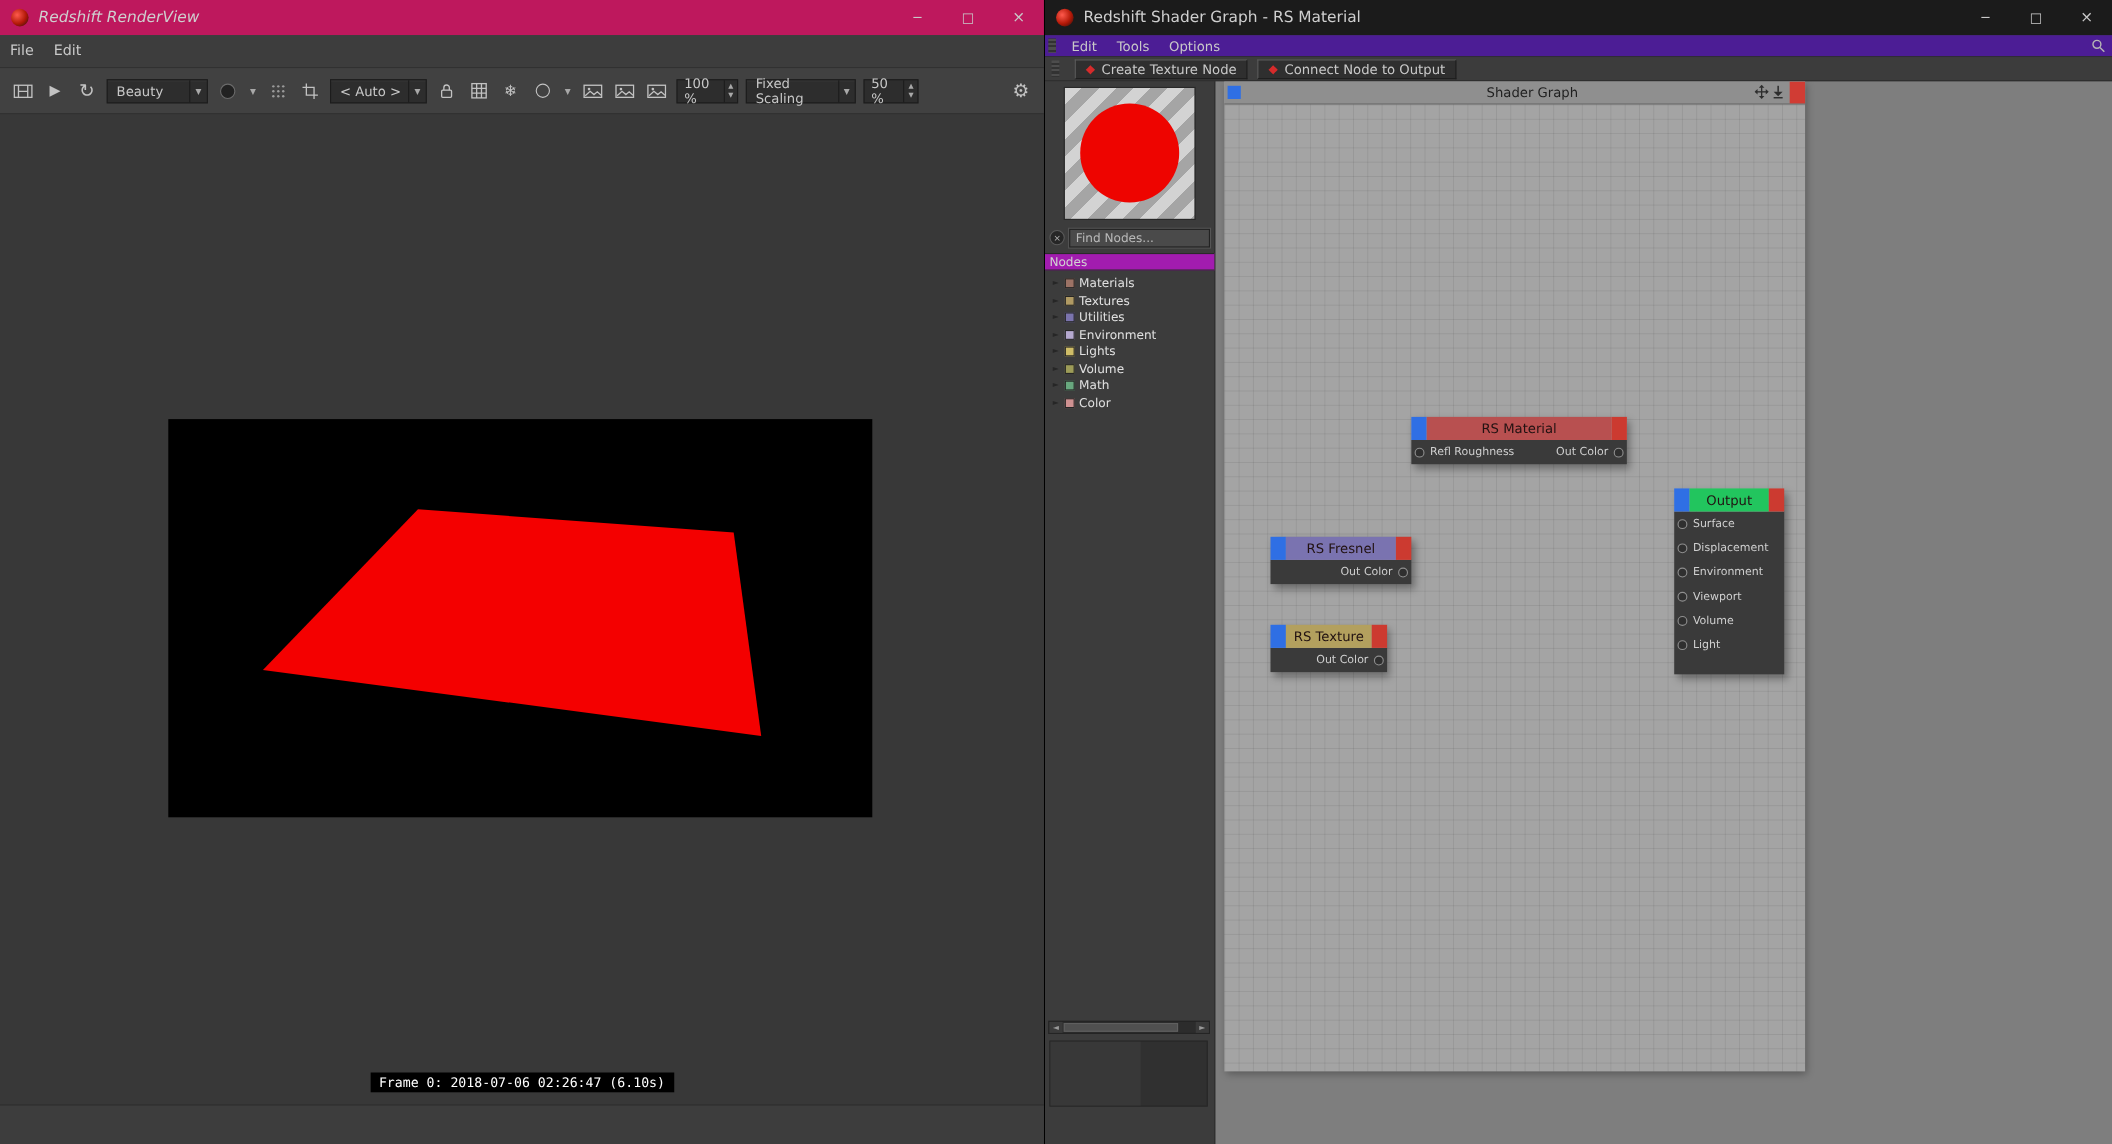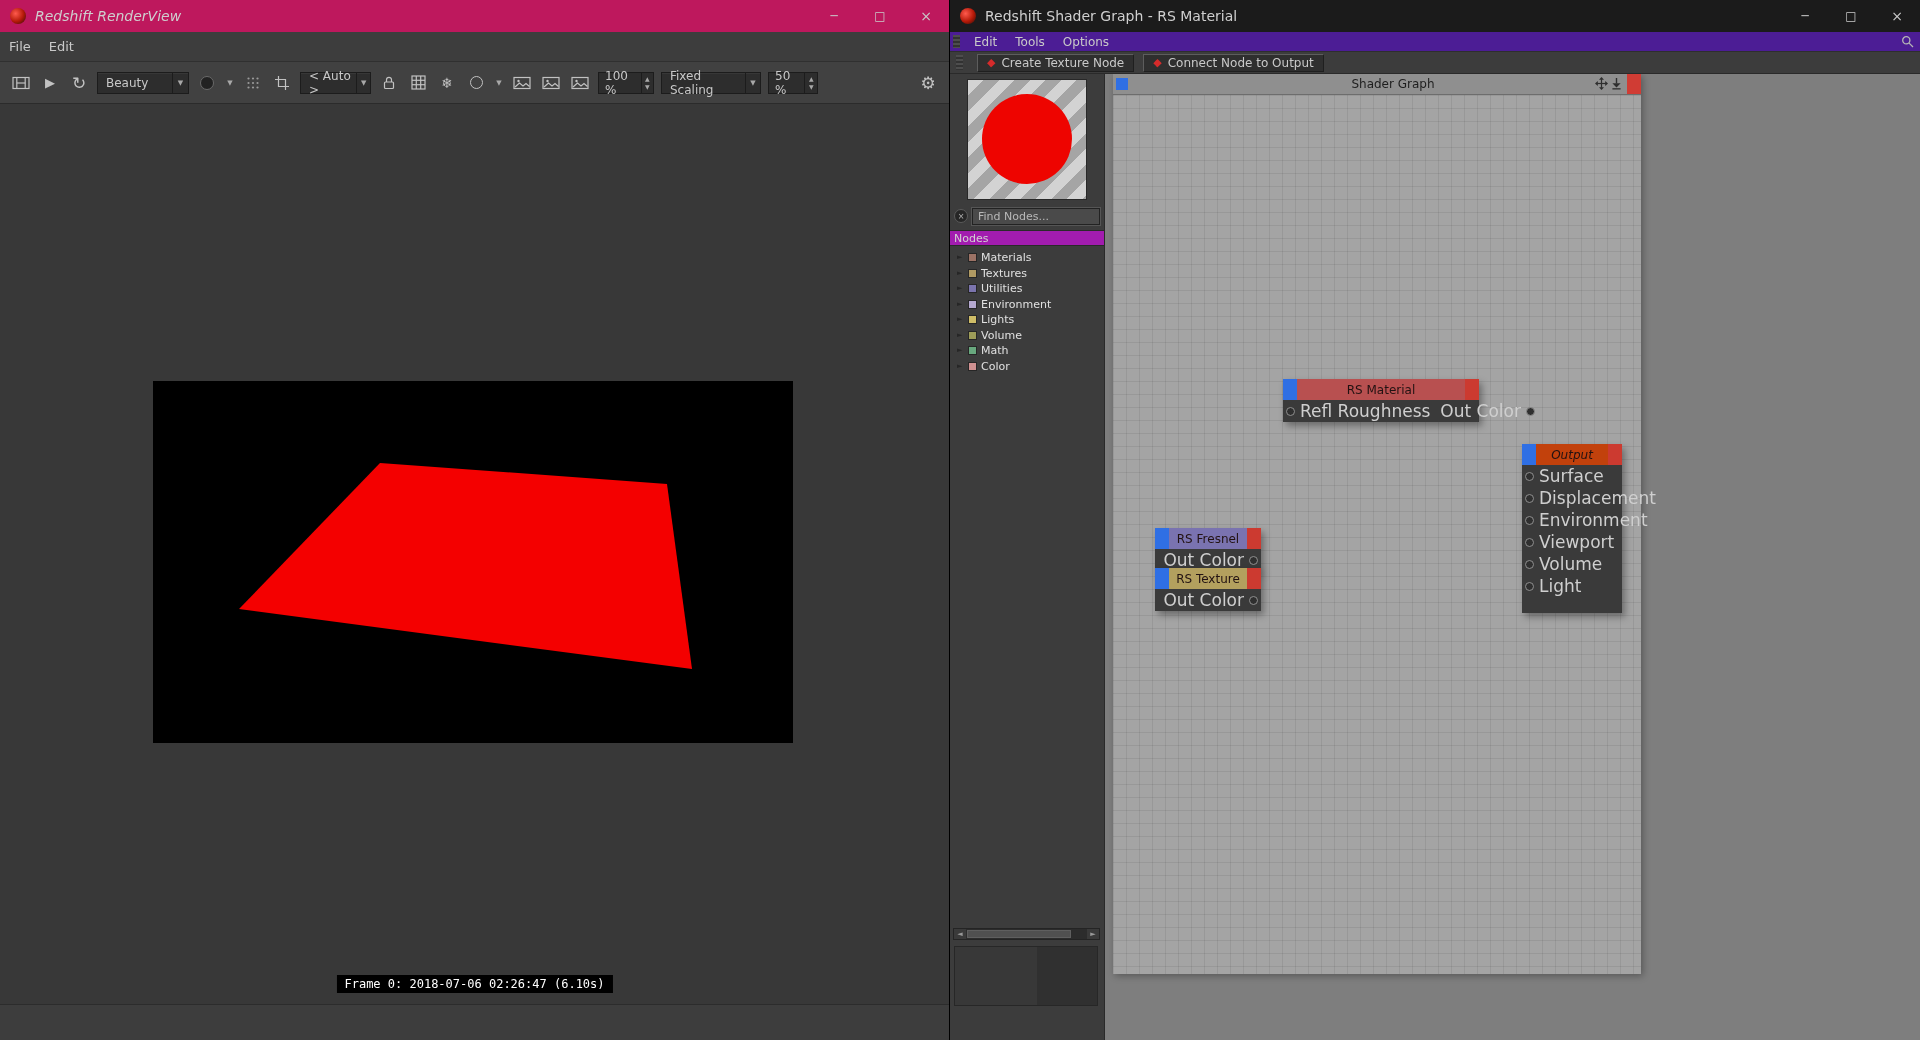--- a/index.html
+++ b/index.html
@@ -125,21 +125,21 @@
       linear-gradient(90deg, rgba(0,0,0,0.075) 1px, transparent 1px);
     background-size:13px 13px; }
   .node { position:absolute; box-shadow:3px 4px 7px rgba(0,0,0,0.35); font-size:12px; }
   .node-header { height:21px; display:flex; align-items:stretch; }
   .nh-blue { width:14px; background:#2f6fe4; flex:0 0 14px; }
   .nh-red  { width:14px; background:#cc3a30; flex:0 0 14px; }
   .nh-title { flex:1; display:flex; align-items:center; justify-content:center;
     color:#221212; font-size:12px; white-space:nowrap; overflow:hidden; }
   .node-body { background:#3a3a3a; color:#cfcfcf; }
   .node-row { height:22px; display:flex; align-items:center; padding:0 3px; gap:5px; }
-  .node-row .lbl { white-space:nowrap; font-size:17px; }
+  .node-row .lbl { white-space:nowrap; font-size:10px; }
   .row-spacer { flex:1; }
   .port { width:9px; height:9px; border-radius:50%; background:#2f2f2f; border:1px solid #8f8f8f; flex:0 0 9px; }
   .pad-b { padding-bottom:16px; }
 </style>
 </head>
 <body>
 
 <div class="window" id="left-window">
 
   <div class="titlebar">
@@ -194,21 +194,21 @@
           </g>
         </svg>
     </span>
     <span class="tb-icon">
       <svg width="16" height="16" viewBox="0 0 16 16" class="icon-stroke">
           <path d="M4.5 1 v10.5 h10.5"></path>
           <path d="M1 4.5 h10.5 v10.5"></path>
         </svg>
     </span>
 
-    <span class="dd" style="width:71px;">
+    <span class="dd" style="width:88px;">
       <span>&lt; Auto &gt;</span>
       <span class="dd-arrow">▼</span>
     </span>
 
     <span class="tb-icon">
       <svg width="16" height="15" viewBox="0 0 16 15" class="icon-stroke">
           <rect x="3.5" y="7" width="9" height="6.5" rx="1"></rect>
           <path d="M5.5 7 V4.8 a2.5 2.5 0 0 1 5 0 V7"></path>
         </svg>
     </span>
@@ -433,21 +433,21 @@
             <div class="node-row">
               <span class="port"></span>
               <span class="lbl">Refl Roughness</span>
               <span class="row-spacer"></span>
               <span class="lbl">Out Color</span>
               <span class="port"></span>
             </div>
           </div>
         </div>
 
-        <div class="node" style="left:42px; top:414px; width:106px;margin-top:40px;">
+        <div class="node" style="left:42px; top:414px; width:128px;">
           <div class="node-header">
             <span class="nh-blue"></span>
             <span class="nh-title" style="background: rgb(122, 115, 176);">RS Fresnel</span>
             <span class="nh-red"></span>
           </div>
           <div class="node-body">
             <div class="node-row">
               <span class="row-spacer"></span>
               <span class="lbl">Out Color</span>
               <span class="port"></span>
@@ -466,21 +466,21 @@
               <span class="row-spacer"></span>
               <span class="lbl">Out Color</span>
               <span class="port"></span>
             </div>
           </div>
         </div>
 
         <div class="node" style="left:409px; top:370px; width:100px;">
           <div class="node-header">
             <span class="nh-blue"></span>
-            <span class="nh-title" style="background: #c2410c; font-style: italic;">Output</span>
+            <span class="nh-title" style="background: #22c55e;">Output</span>
             <span class="nh-red"></span>
           </div>
           <div class="node-body pad-b">
             <div class="node-row">
               <span class="port"></span>
               <span class="lbl">Surface</span>
             </div>
             <div class="node-row">
               <span class="port"></span>
               <span class="lbl">Displacement</span>

